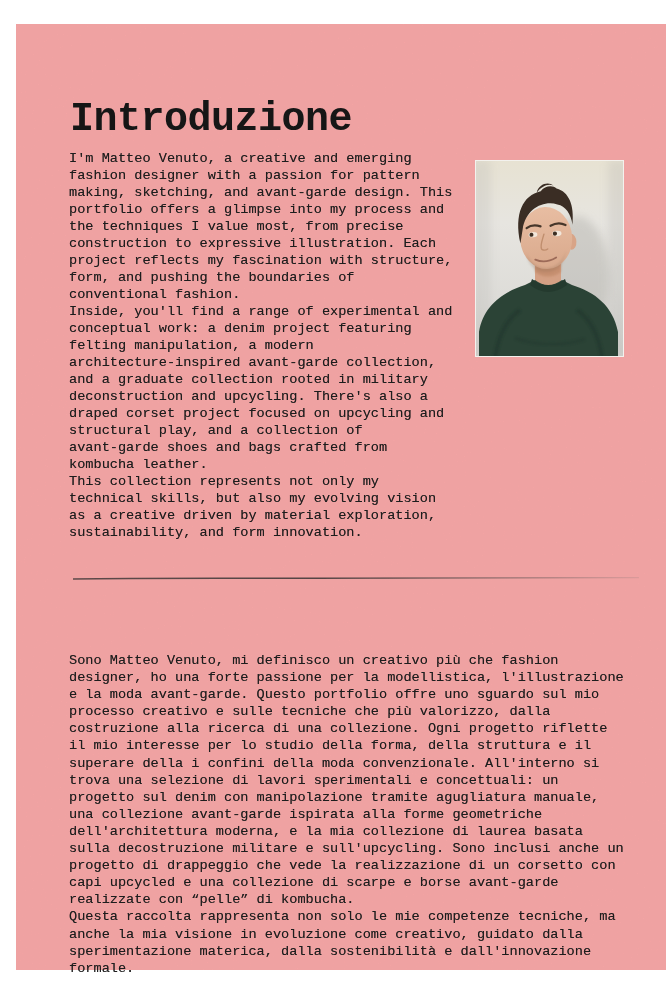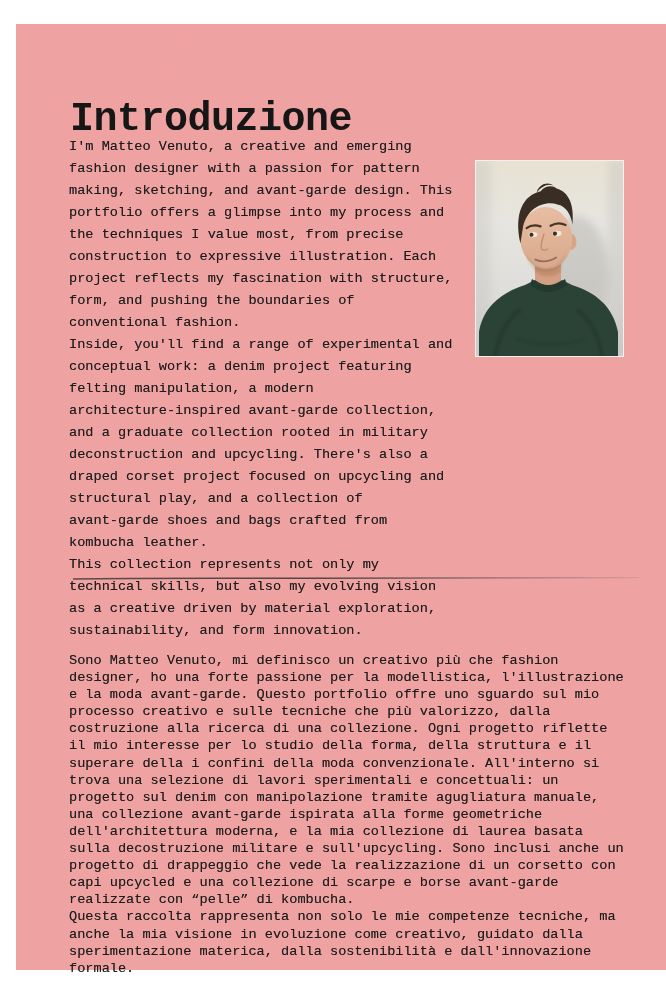--- a/index.html
+++ b/index.html
@@ -44,23 +44,23 @@
   }
   .body-text {
     position: absolute;
     color: #1d1d1d;
     font-size: 13.6px;
     white-space: pre-line;
     text-shadow: 0 0 0.5px rgba(25,25,25,0.55);
   }
   .intro-en {
     left: 53px;
-    top: 112px;
+    top: 126px;
     width: 420px;
-    line-height: 22px;
+    line-height: 17px;
   }
   .intro-it {
     left: 53px;
     top: 628px;
     width: 594px;
     line-height: 17.1px;
   }
   .portrait {
     position: absolute;
     left: 459px;

